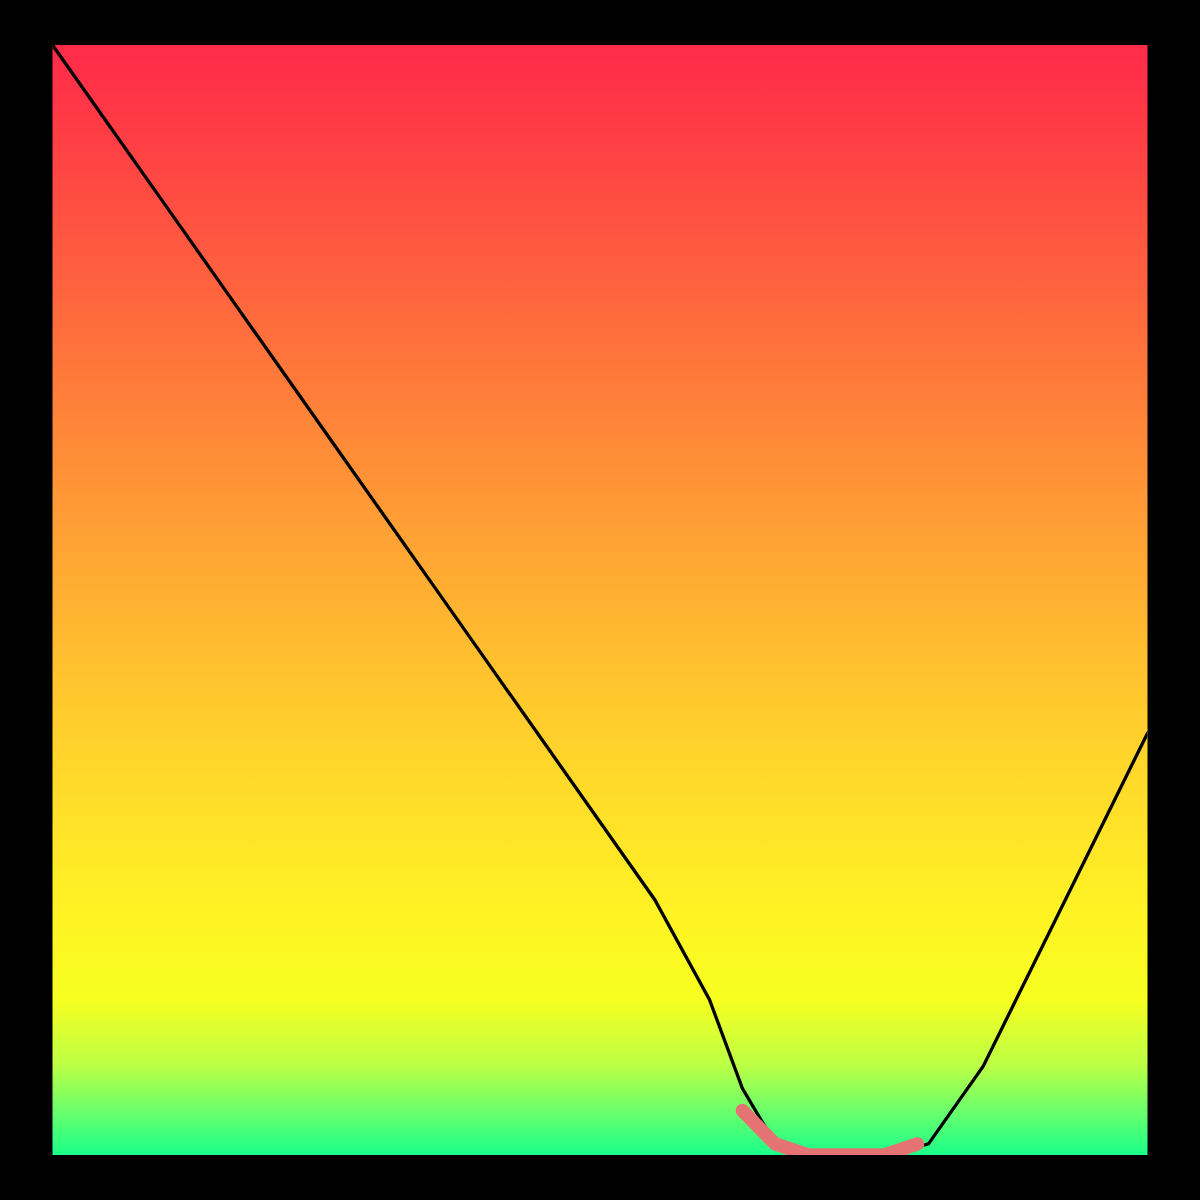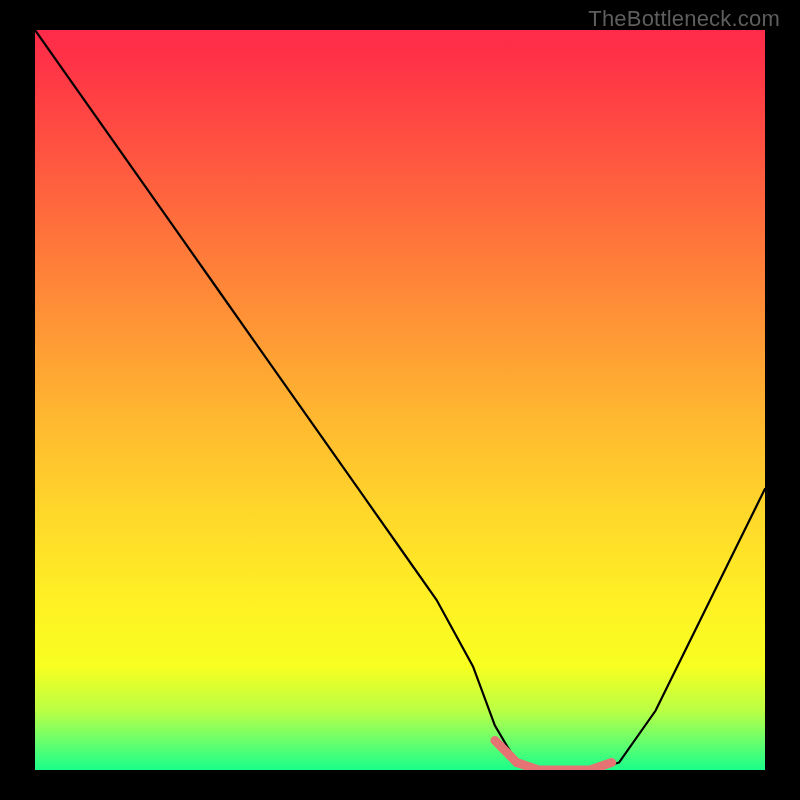--- a/index.html
+++ b/index.html
@@ -62,14 +62,13 @@
 
 <div class="frame">
 
   <div class="plot">
     <svg class="curve" viewBox="0 0 730 740" preserveAspectRatio="none">
       <path id="curve-path" fill="none" stroke="#000000" stroke-width="2.2" stroke-linecap="round" d="M0.0 0.0 L36.5 51.8 L73.0 103.6 L109.5 155.4 L146.0 207.2 L182.5 259.0 L219.0 310.8 L255.5 362.6 L292.0 414.4 L328.5 466.2 L365.0 518.0 L401.5 569.8 L438.0 636.4 L459.9 695.6 L481.8 732.6 L503.7 740.0 L525.6 740.0 L554.8 740.0 L584.0 732.6 L620.5 680.8 L657.0 606.8 L693.5 532.8 L730.0 458.8"></path>
       <path id="highlight-path" fill="none" stroke="#e57373" stroke-width="9" stroke-linecap="round" d="M459.9 710.4 L481.8 732.6 L503.7 740.0 L525.6 740.0 L554.8 740.0 L576.7 732.6"></path>
     </svg>
   </div>
 
-  <div class="watermark">TheBottleneck.com</div>
 </div>
 
 </body></html>

